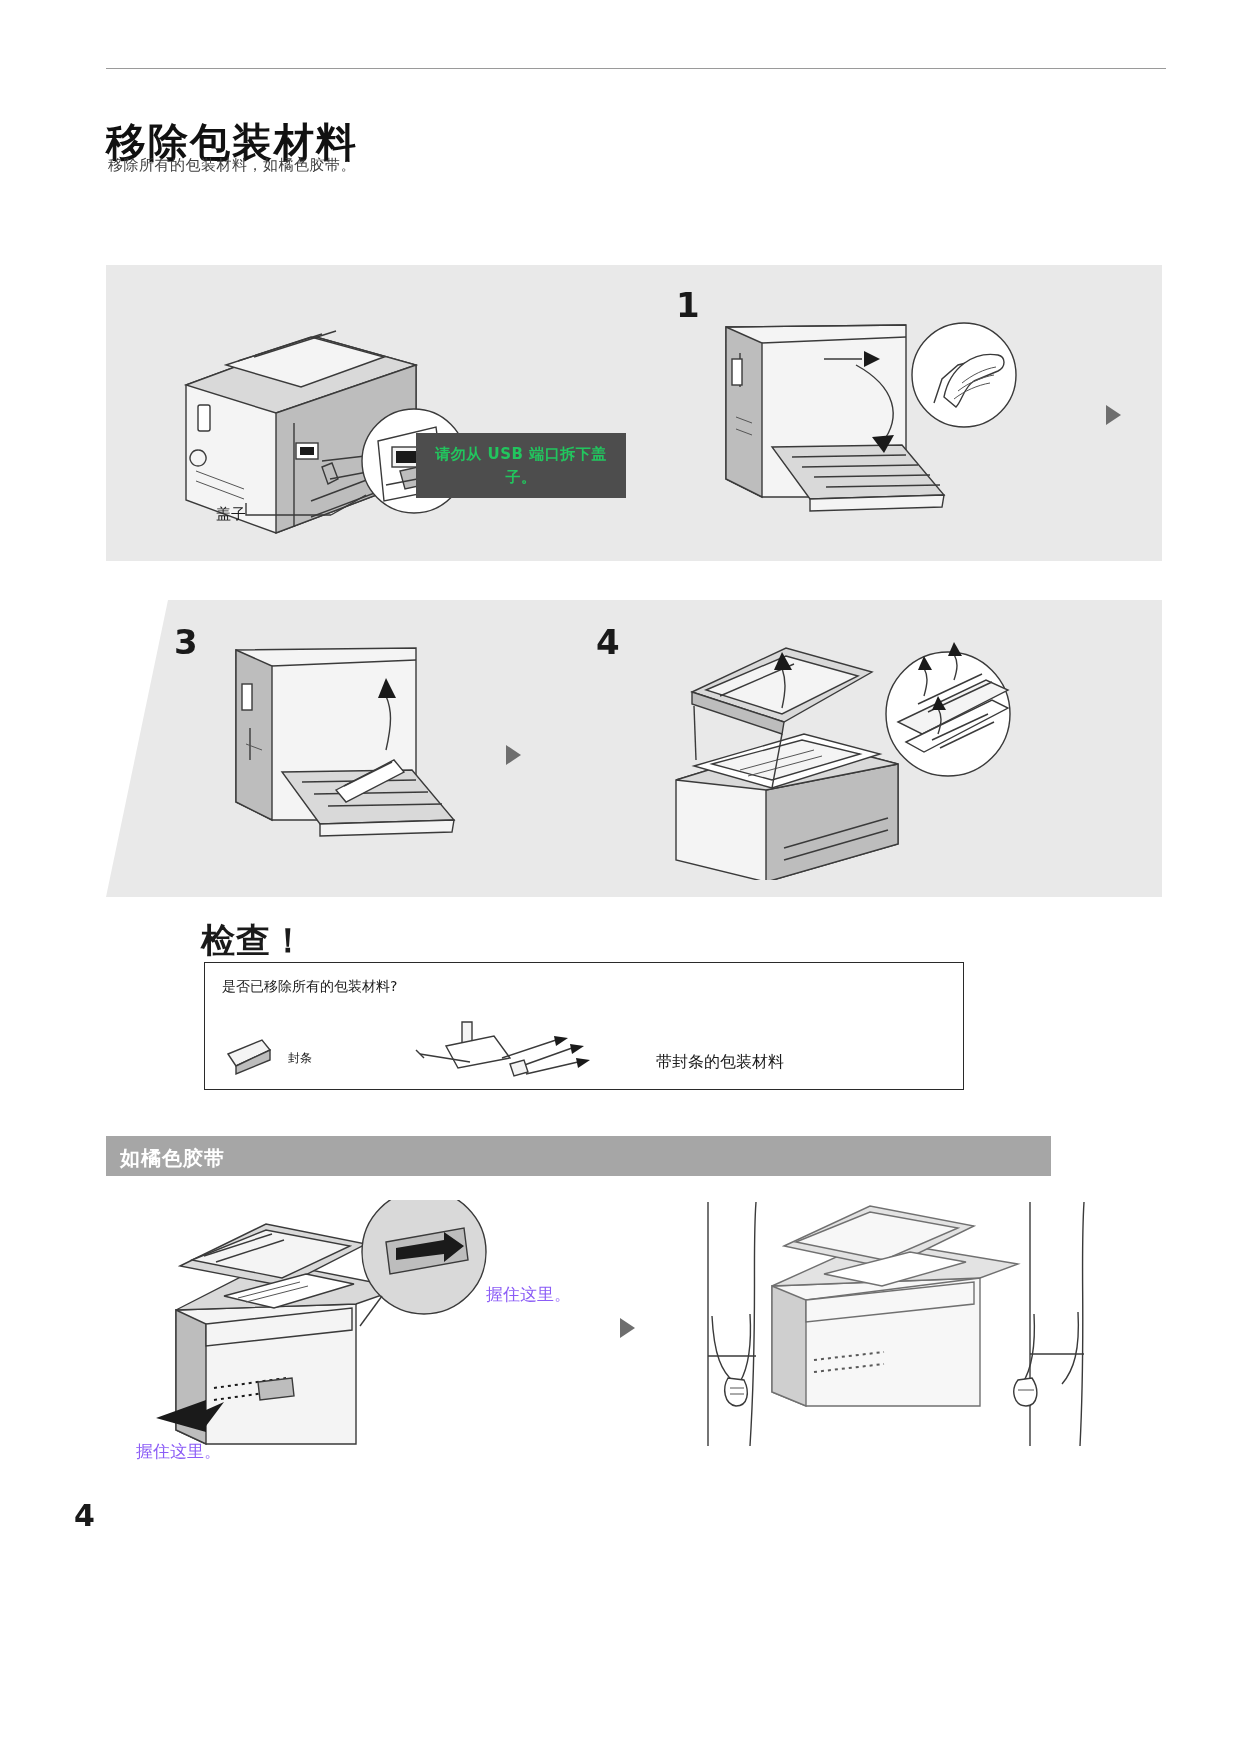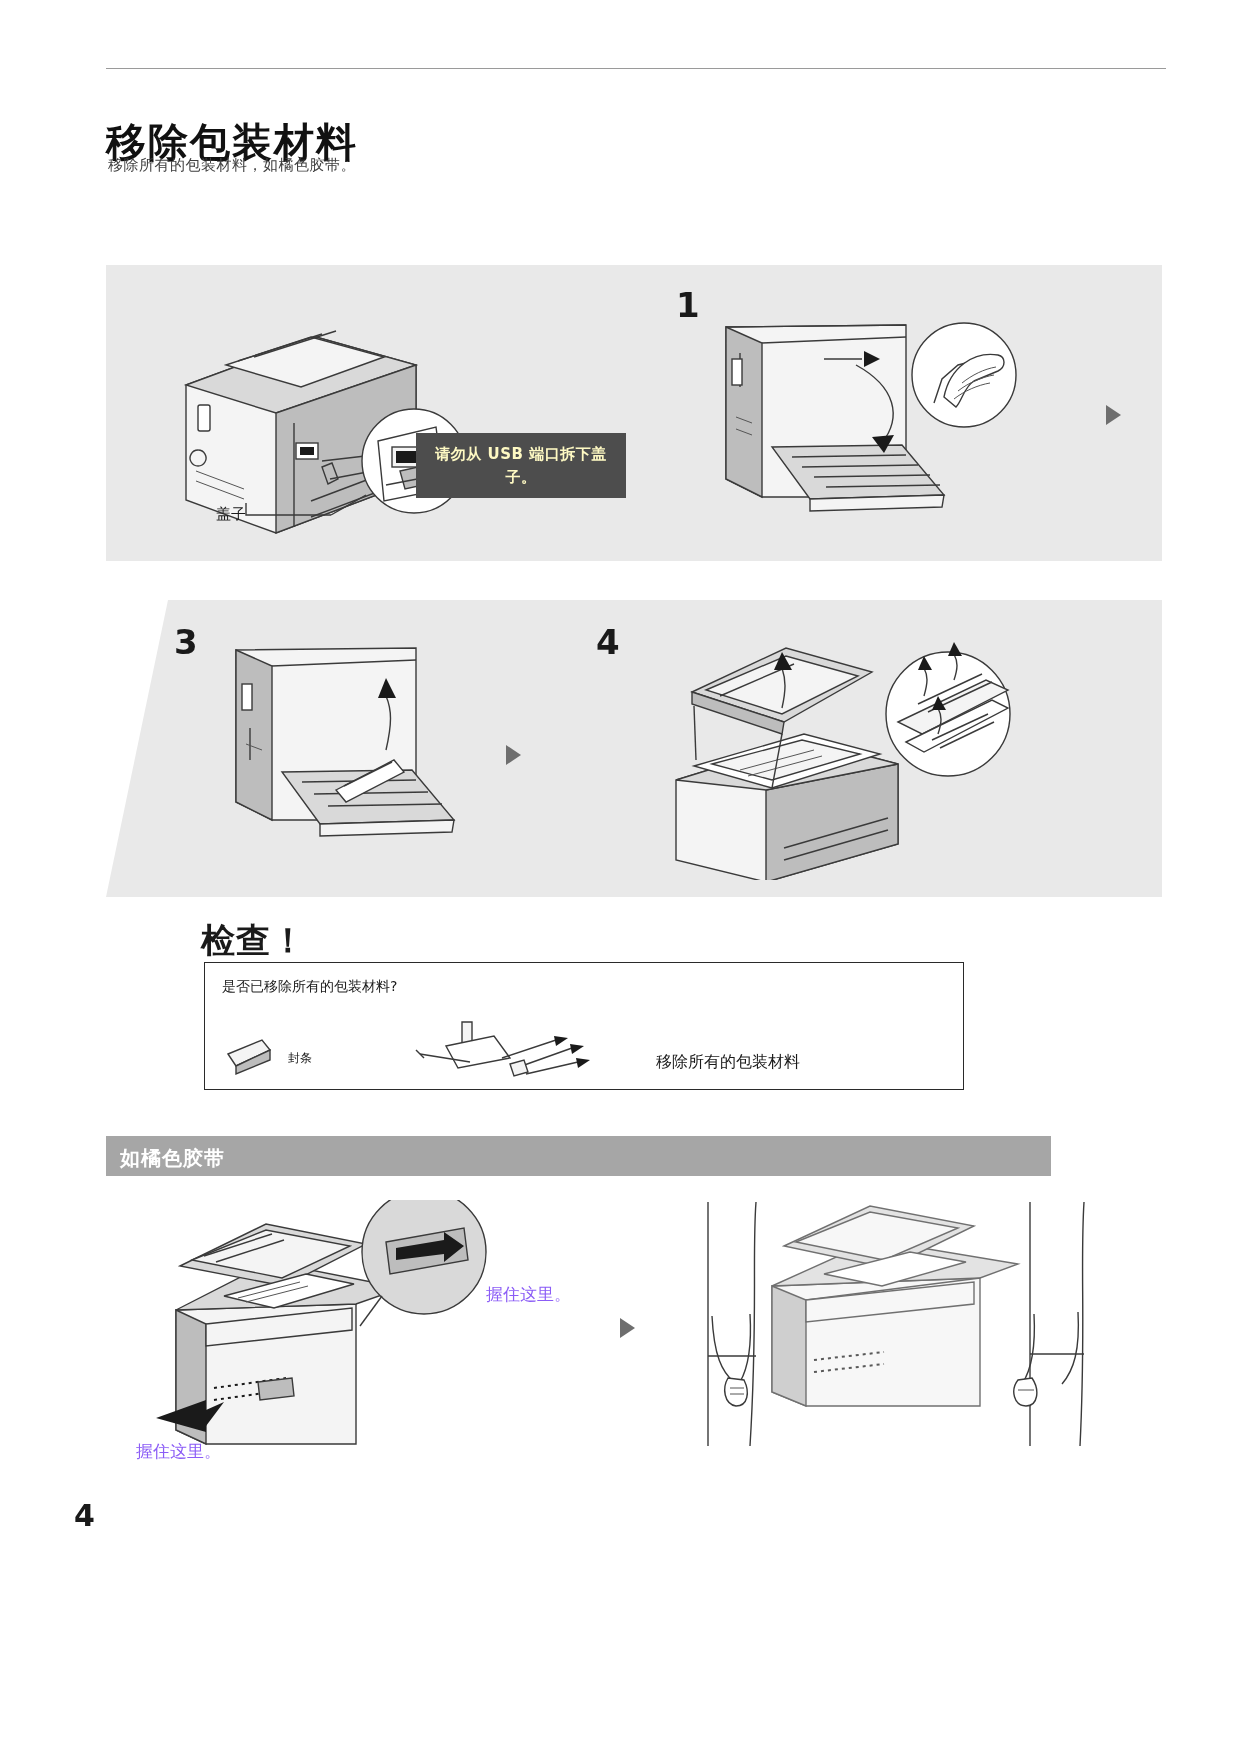--- a/index.html
+++ b/index.html
@@ -62,21 +62,21 @@
   .stepnum {
     position: absolute;
     font-size: 34px;
     font-weight: bold;
     color: #1a1a1a;
   }
 
   .callout {
     position: absolute;
     background: #4d4d4d;
-    color: #fef9c3;
+    color: #22c55e;
     font-size: 15px;
     font-weight: bold;
     text-align: center;
     line-height: 1.5;
     padding: 10px 14px;
     letter-spacing: .5px;
   }
   .lbl {
     position: absolute;
     font-size: 15px;
@@ -327,21 +327,21 @@
     <path class="ln" d="M14 36 L64 44"></path>
     <path class="ln" d="M10 32 L18 40"></path>
     <path class="ln" d="M96 40 L150 22"></path>
     <path class="blk" d="M148 18 l14 2 l-12 8 z"></path>
     <path class="ln" d="M110 50 L166 30"></path>
     <path class="blk" d="M164 26 l14 2 l-12 8 z"></path>
     <path class="ln" d="M120 56 L172 44"></path>
     <path class="blk" d="M170 40 l14 2 l-12 8 z"></path>
     <path class="fill-l" d="M104 46 L118 42 L122 54 L108 58 Z"></path>
   </svg>
-  <div class="check-lbl2">移除所有的包装材料</div>
+  <div class="check-lbl2">带封条的包装材料</div>
 
   <div class="bar"></div>
   <div class="bar-label">如橘色胶带</div>
 
   <svg width="420" height="260" style="position:absolute;left:130px;top:1200px;">
 
     <path class="fill-l" d="M30 110 L30 230 L60 244 L210 244 L210 104 Z"></path>
     <path class="fill-d" d="M30 110 L60 124 L60 244 L30 230 Z"></path>
     <path class="fill-m" d="M30 110 L124 62 L256 88 L210 104 Z"></path>
 

